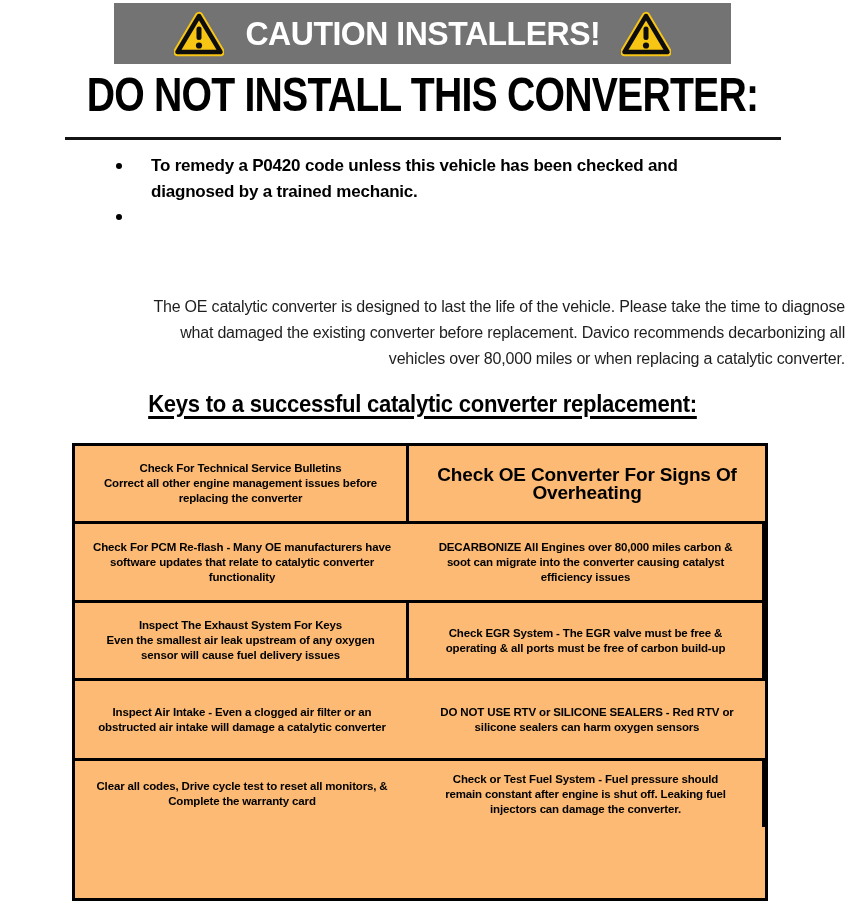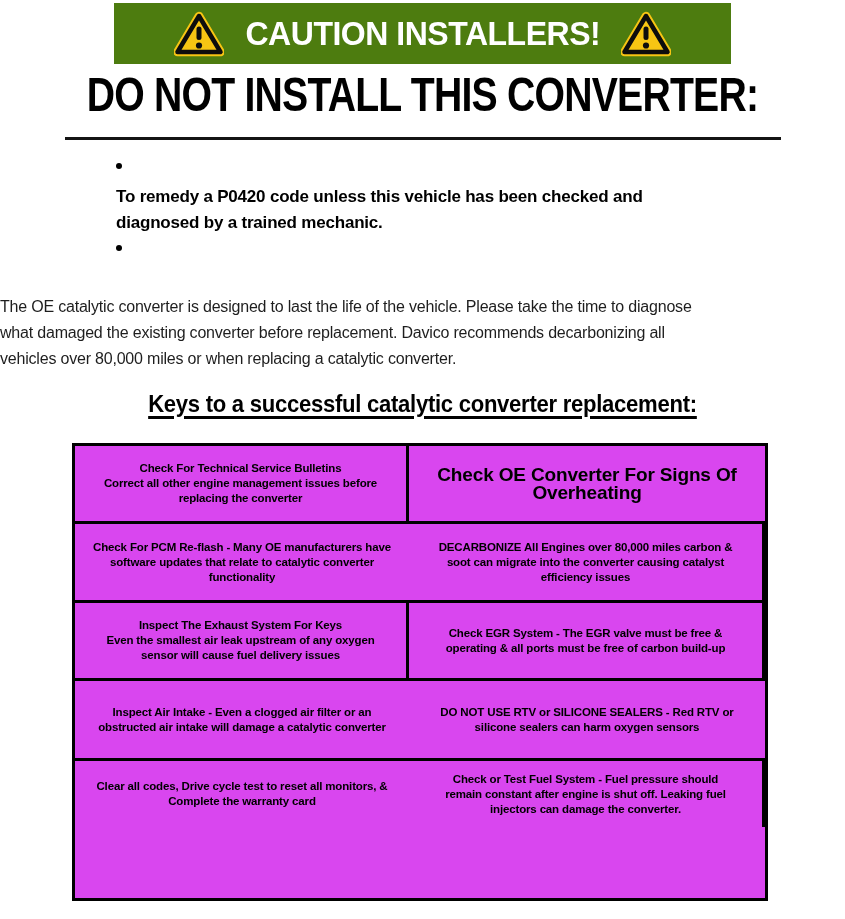--- a/index.html
+++ b/index.html
@@ -52,43 +52,42 @@
   
   .warnings {
     position:absolute; top:153px; left:116px;
     width:640px;
     margin:0; padding:0;
     list-style:none;
   }
   .warnings li {
     display:flex;
     align-items:flex-start;
-    gap:15px;
-    flex-direction:column;
+    gap:29px;
   }
   .warnings .dot {
     flex:0 0 auto;
     width:6px; height:6px;
     margin-top:10px;
     border-radius:50%;
     background:#000;
   }
   .warnings .w-text {
     font-weight:bold;
     font-size:17px;
     line-height:25.5px;
     letter-spacing:-0.2px;
     white-space:pre-line;
   }
 
   
   .paragraph {
     position:absolute; top:294px; left:0;
     width:845px;
-    text-align:left;
+    text-align:right;
     font-size:16px;
     line-height:26px;
     letter-spacing:-0.2px;
     color:#1e1e1e;
     white-space:pre-line;
   }
 
   
   .keys-heading {
     position:absolute; top:388px; left:0;
@@ -107,21 +106,21 @@
 
   
   .keys-table {
     position:absolute; top:443px; left:72px;
     width:696px; height:458px;
     box-sizing:border-box;
     border:3px solid #000;
     display:grid;
     grid-template-columns:334px 1fr;
     grid-template-rows:78px 79px 78px 80px 66px 71px;
-    background:#d946ef;
+    background:#fdba74;
   }
   .cell {
     box-sizing:border-box;
     display:flex; align-items:center; justify-content:center;
     text-align:center;
     padding:2px 8px;
     font-weight:bold;
     font-size:11.5px;
     line-height:15px;
     letter-spacing:-0.15px;
@@ -129,21 +128,21 @@
   }
   .cell.col-left  { border-right:3px solid #000; }
   .cell.row-sep   { border-bottom:3px solid #000; }
   .cell.cell-lg   { font-size:19px; line-height:18px; }
 </style>
 </head>
 <body>
 
 <div class="page">
 
-  <div class="banner" style="background-color: #4d7c0f;">
+  <div class="banner" style="background-color: #737373;">
     <span style="color: rgb(247, 197, 19);">
       <svg class="warn-icon" width="50" height="46" viewBox="0 0 100 92" aria-hidden="true">
         <polygon points="50,10 93,82 7,82" fill="none" stroke="currentColor" stroke-width="17" stroke-linejoin="round"></polygon>
         <polygon points="50,10 93,82 7,82" fill="currentColor" stroke="#0d0d0d" stroke-width="9" stroke-linejoin="round"></polygon>
         <rect x="45" y="31" width="10" height="27" rx="5" fill="#0d0d0d"></rect>
         <circle cx="50" cy="69" r="6.2" fill="#0d0d0d"></circle>
       </svg>
     </span>
     <span class="banner-title">CAUTION INSTALLERS!</span>
     <span style="color: rgb(247, 197, 19);">

